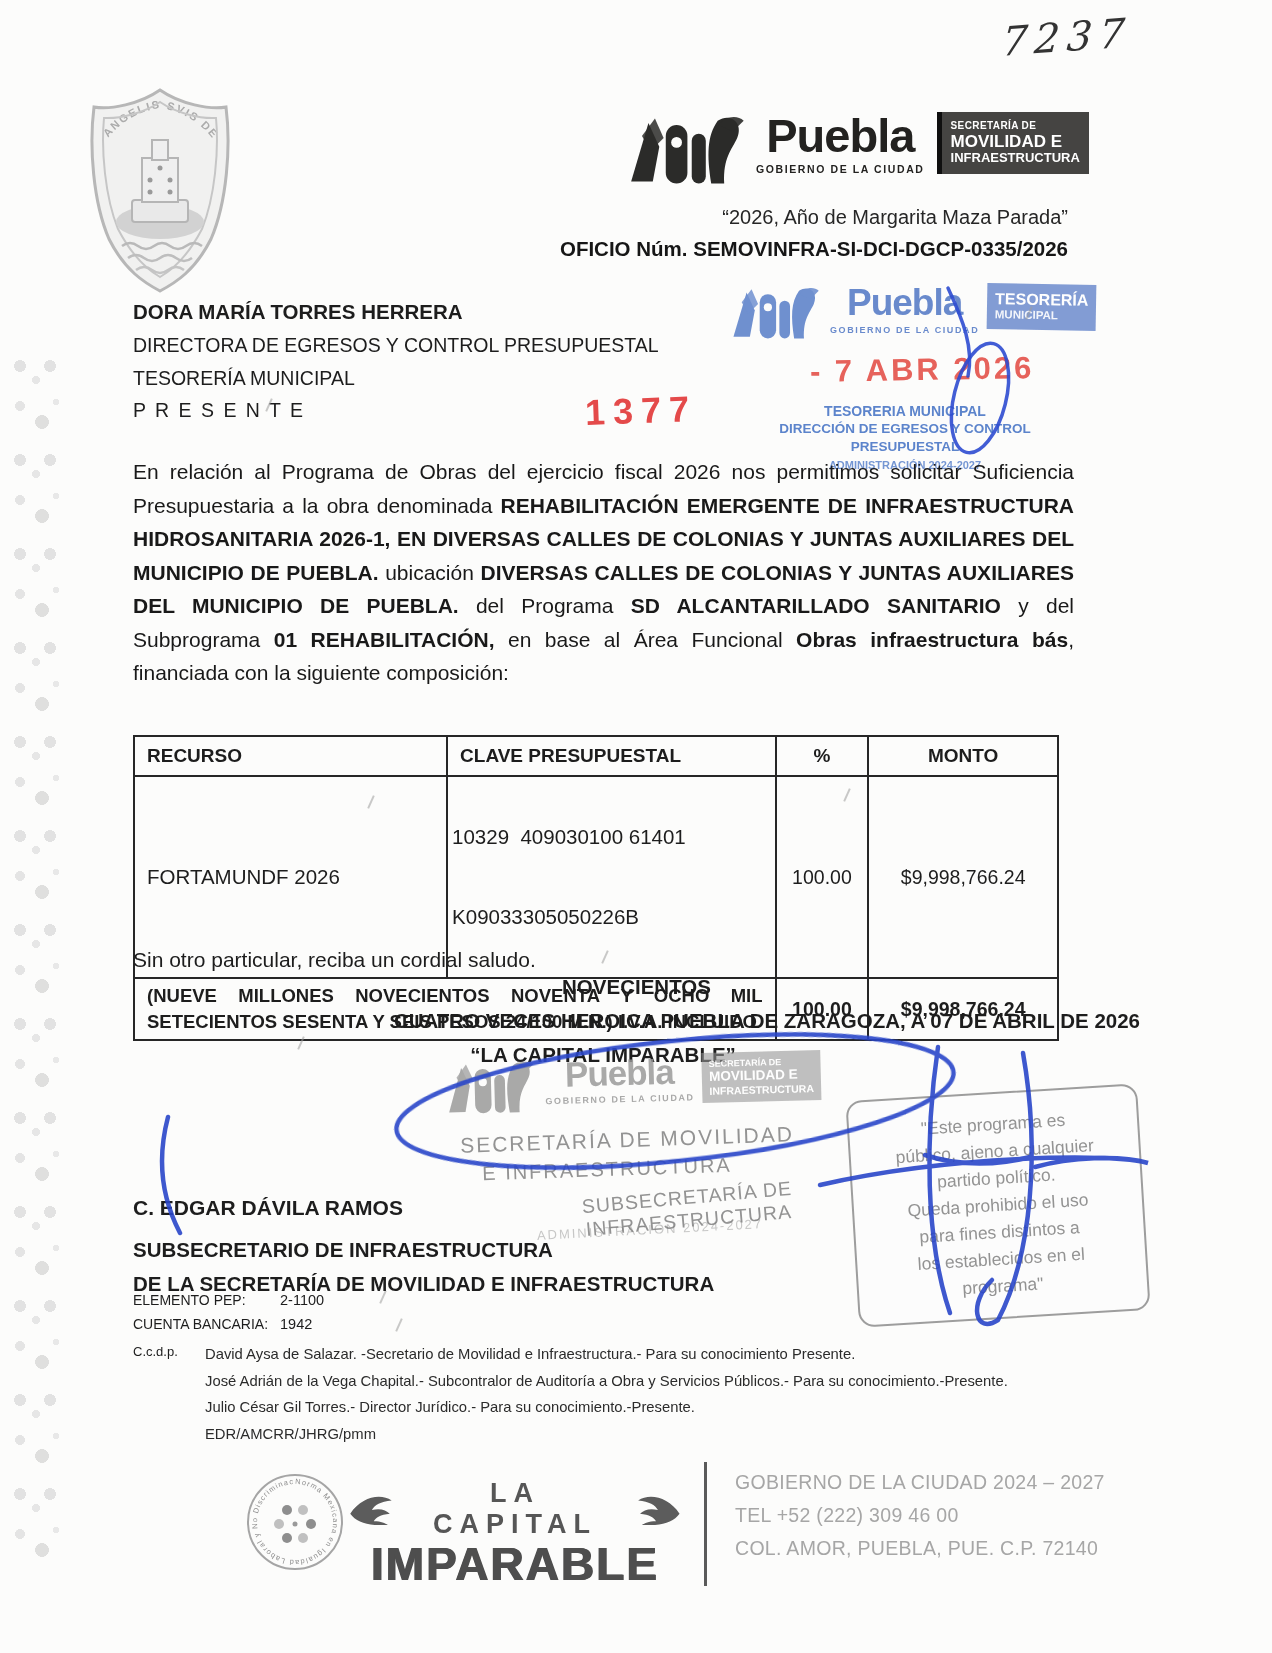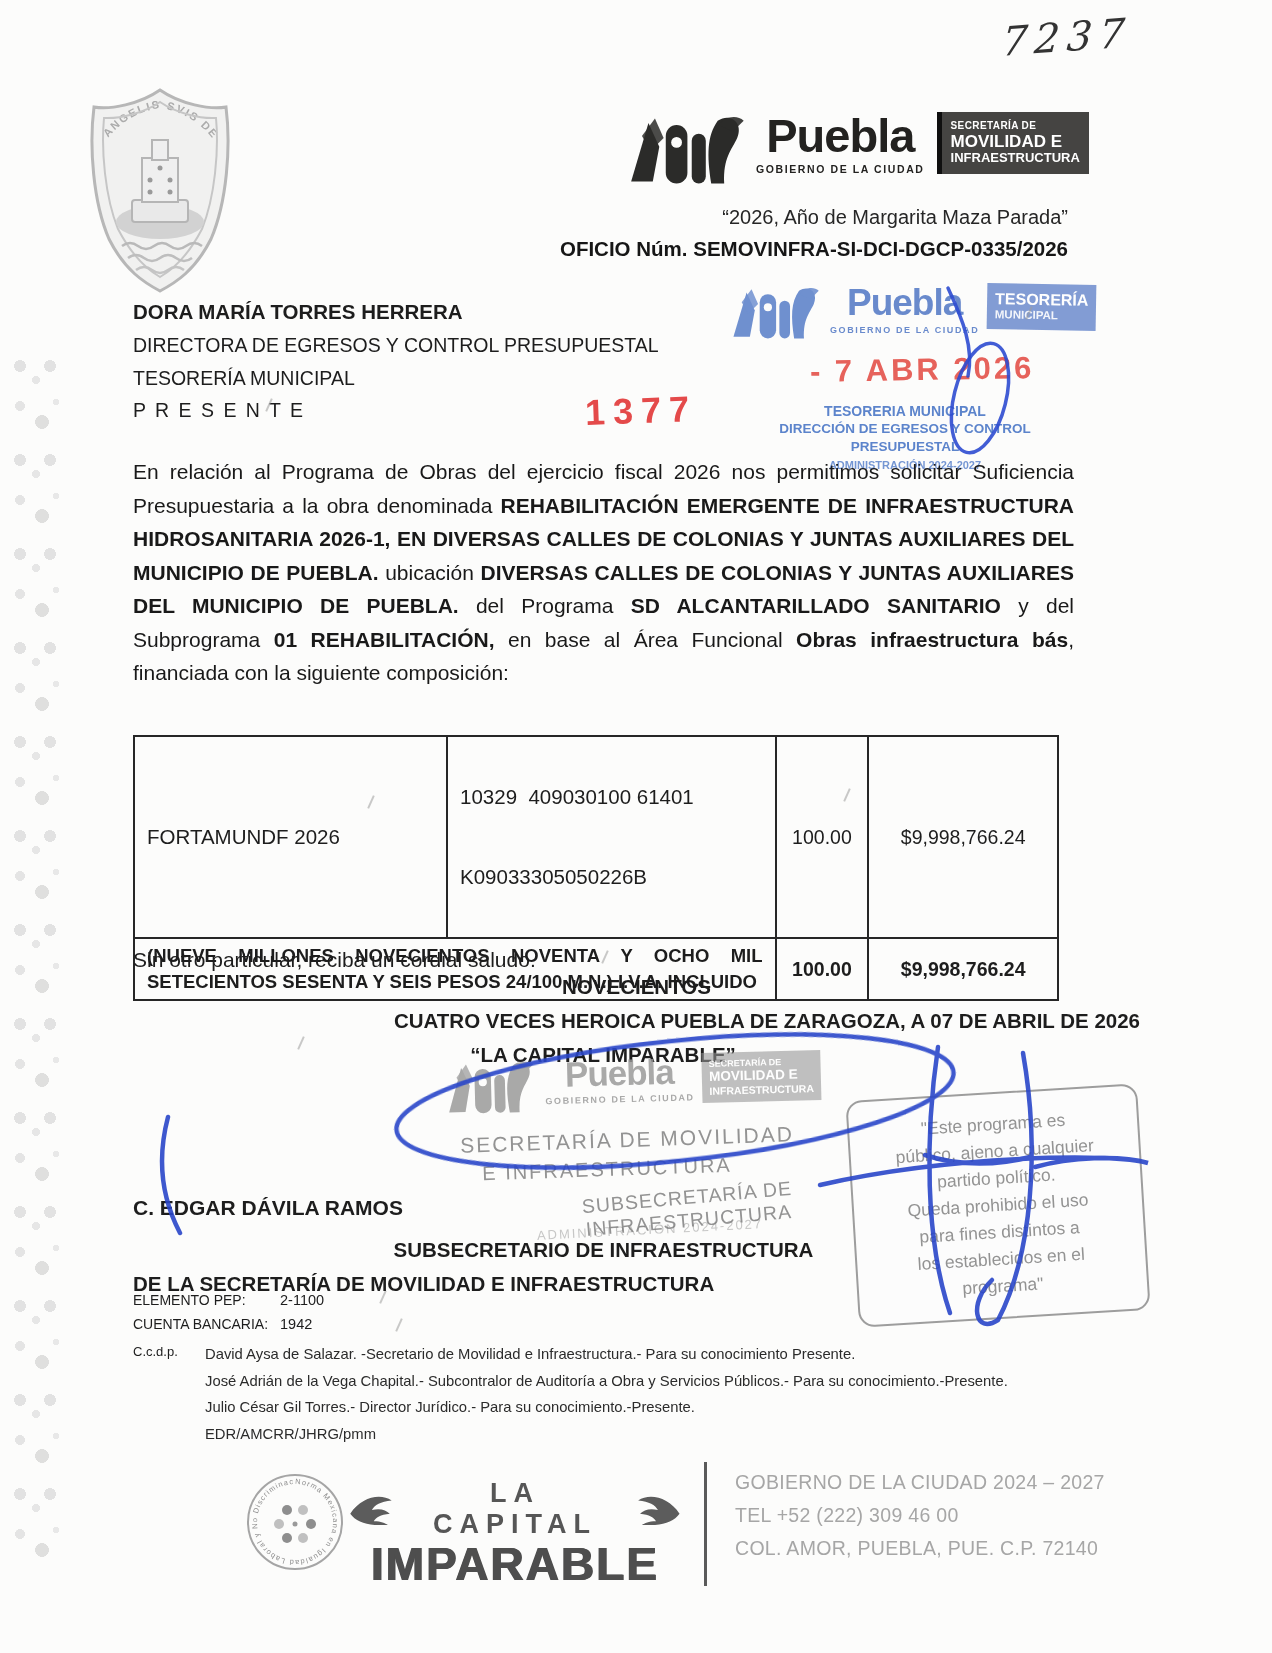--- a/index.html
+++ b/index.html
@@ -147,23 +147,29 @@
   <div class="abs" style="left:133px;top:455px;width:941px;font-size:21px;line-height:33.5px;text-align:justify;color:#191919"><span>En relación al Programa de Obras del ejercicio fiscal 2026 nos permitimos solicitar Suficiencia Presupuestaria a la obra denominada </span><span style="font-weight: 700;">REHABILITACIÓN EMERGENTE DE INFRAESTRUCTURA HIDROSANITARIA 2026-1, EN DIVERSAS CALLES DE COLONIAS Y JUNTAS AUXILIARES DEL MUNICIPIO DE PUEBLA.</span><span> ubicación </span><span style="font-weight: 700;">DIVERSAS CALLES DE COLONIAS Y JUNTAS AUXILIARES DEL MUNICIPIO DE PUEBLA.</span><span> del Programa </span><span style="font-weight: 700;">SD ALCANTARILLADO SANITARIO</span><span> y del Subprograma </span><span style="font-weight: 700;">01 REHABILITACIÓN,</span><span> en base al Área Funcional </span><span style="font-weight: 700;">Obras infraestructura bás</span><span>, financiada con la siguiente composición:</span></div>
 
   <table class="doc-table abs" style="left:133px;top:735px;width:926px">
     <colgroup>
         <col style="width:314px">
         <col style="width:329px">
         <col style="width:93px">
         <col style="width:190px">
       </colgroup>
     <tbody>
+        <tr style="height:40px">
+      <th style="text-align:left;padding-left:12px;font-size:19px">RECURSO</th>
+      <th style="text-align:left;padding-left:12px;font-size:19px">CLAVE PRESUPUESTAL</th>
+      <th style="font-size:19px">%</th>
+      <th style="font-size:19px">MONTO</th>
+    </tr>
     <tr style="height:90px">
       <td style="padding-left:12px;font-size:20.5px">FORTAMUNDF 2026</td>
-      <td style="padding-left:12px;font-size:20.5px;white-space:pre">
+      <td style="padding-left:4px;font-size:20.5px;white-space:pre">
         <div>10329  409030100 61401</div>
         <div style="margin-top:8px">K09033305050226B</div>
       </td>
       <td style="text-align:center;font-size:19.5px">100.00</td>
       <td style="text-align:center;font-size:19.5px">$9,998,766.24</td>
     </tr>
     <tr style="height:56px">
       <td colspan="2" class="b" style="padding:4px 12px;font-size:18.5px;text-align:justify;line-height:26px">(NUEVE MILLONES NOVECIENTOS NOVENTA Y OCHO MIL SETECIENTOS SESENTA Y SEIS PESOS 24/100 M.N.) I.V.A. INCLUIDO</td>
       <td class="b" style="text-align:center;font-size:19.5px">100.00</td>
       <td class="b" style="text-align:center;font-size:19.5px">$9,998,766.24</td>
@@ -199,21 +205,21 @@
     <div>"Este programa  es</div>
     <div>público, ajeno a cualquier</div>
     <div>partido político.</div>
     <div>Queda prohibido el uso</div>
     <div>para fines distintos a</div>
     <div>los establecidos en el</div>
     <div>programa"</div>
   </div>
 
   <div class="abs b" style="left:133px;top:1196px;width:941px;text-align:left;font-size:21px;z-index:4">C. EDGAR DÁVILA RAMOS</div>
-  <div class="abs b" style="left:133px;top:1238px;width:941px;text-align:center;font-size:20.5px;z-index:4">SUBSECRETARIO DE INFRAESTRUCTURA</div>
+  <div class="abs b" style="left:133px;top:1238px;width:941px;text-align:left;font-size:20.5px;z-index:4">SUBSECRETARIO DE INFRAESTRUCTURA</div>
   <div class="abs b" style="left:133px;top:1272px;width:941px;text-align:left;font-size:20.5px;z-index:4">DE LA SECRETARÍA DE MOVILIDAD E INFRAESTRUCTURA</div>
 
   <svg class="abs" style="left:130px;top:1005px;z-index:5" width="1040" height="340" viewBox="0 0 1040 340">
     <g fill="none" stroke="#2946c9" stroke-width="4.5" stroke-linecap="round" opacity=".9">
       <path d="M38 112 C28 150 30 190 50 228"></path>
       <ellipse cx="545" cy="96" rx="280" ry="60" transform="rotate(-6 545 96)"></ellipse>
       <path d="M808 42 C795 130 795 235 820 308"></path>
       <path d="M893 48 C910 145 902 250 868 315 C845 330 838 298 862 275"></path>
       <path d="M795 150 C830 162 870 160 900 152"></path>
       <path d="M690 180 C820 150 985 148 1018 158 C990 150 940 152 905 162"></path>

